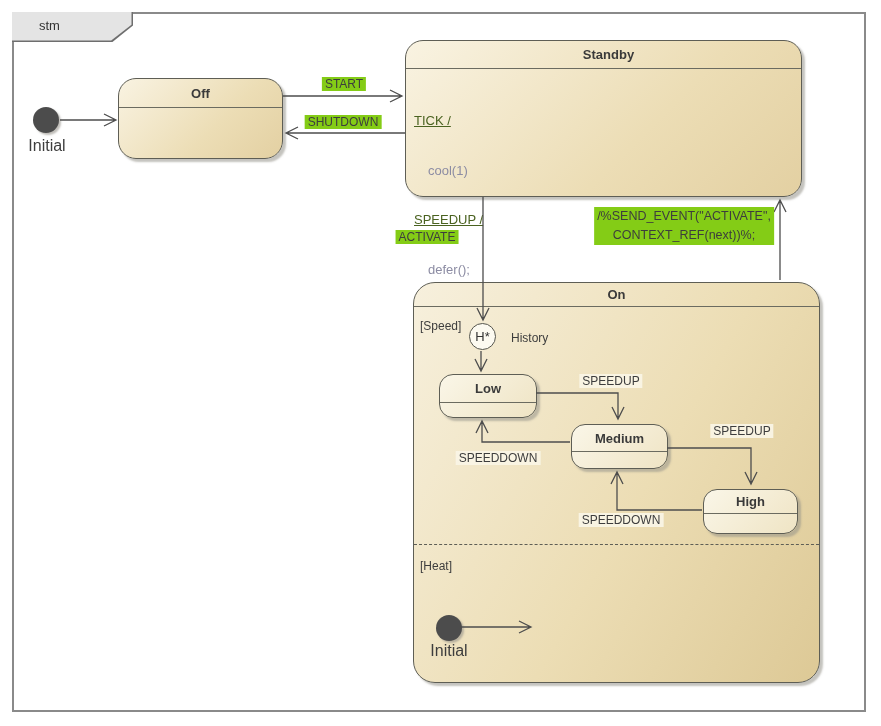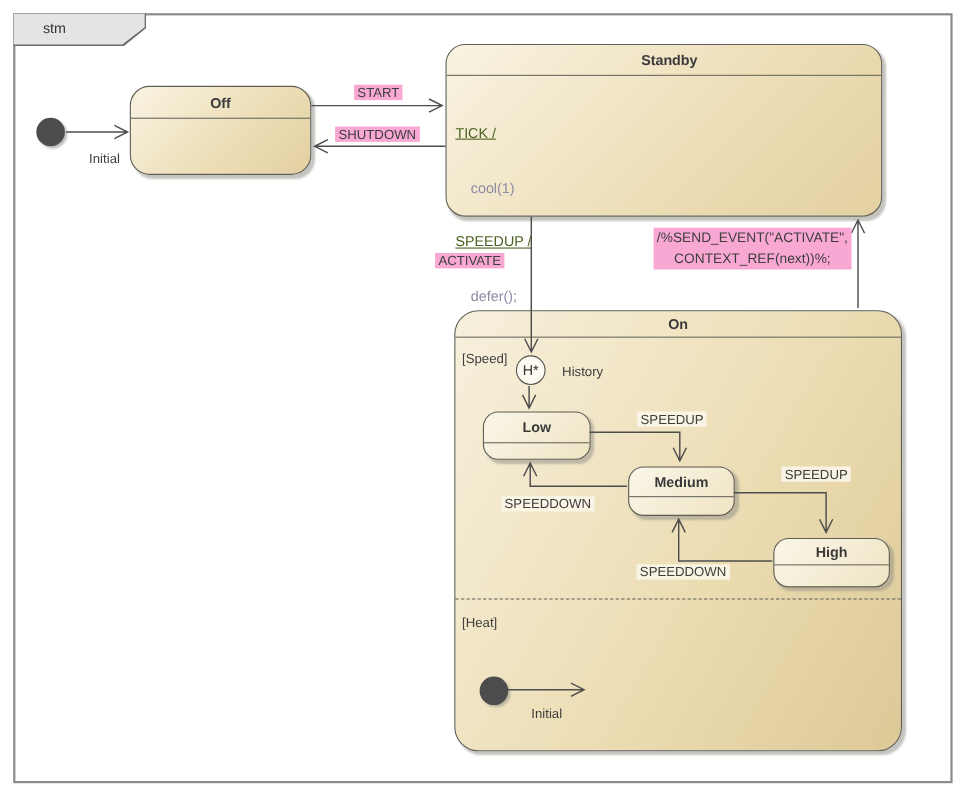--- a/index.html
+++ b/index.html
@@ -24,27 +24,27 @@
   .composite{background:linear-gradient(120deg,#f7f0dd 0%,#ecddb4 55%,#ddc996 100%);border-radius:22px;}
   .std-body{padding:11px 8px 0 8px;font-size:13px;line-height:16.5px;white-space:pre;}
   .trigger-line{color:#4a6220;text-decoration:underline;}
   .action-line{color:#8c8ca3;padding-left:14px;}
   .region{position:absolute;left:0;width:100%;box-sizing:border-box;}
   .region-divider{border-top:1.5px dashed #5e5e55;}
   .region-label{position:absolute;font-size:12px;color:#3d3d3d;z-index:6;}
   
   .initial-dot{position:absolute;width:26px;height:26px;border-radius:50%;background:#4c4c4c;
     box-shadow:2px 2px 2px rgba(148,145,136,.6);z-index:6;}
-  .pseudo-label{position:absolute;font-size:12px;color:#3d3d3d;transform:translateX(-50%);white-space:nowrap;z-index:6;margin-left:48px;}
+  .pseudo-label{position:absolute;font-size:16px;color:#3d3d3d;transform:translateX(-50%);white-space:nowrap;z-index:6;}
   .history-circle{position:absolute;width:27px;height:27px;border-radius:50%;background:#fcfaf1;
     border:1.5px solid #55554d;box-sizing:border-box;display:flex;align-items:center;justify-content:center;
     font-size:13px;color:#333;z-index:6;}
   
   #connectors{position:absolute;left:0;top:0;z-index:20;}
-  .tlabel{position:absolute;transform:translateX(-50%);font-size:12px;color:#3d3d3d;background:#f9a8d4;
+  .tlabel{position:absolute;transform:translateX(-50%);font-size:12px;color:#3d3d3d;background:#84cc16;
     padding:0 3px;white-space:nowrap;z-index:30;}
   .tlabel.on-bg{background:rgba(249,244,229,.95);}
   .tlabel.multiline{text-align:center;line-height:19px;font-size:12.5px;}
 </style>
 </head>
 <body>
 
 <div id="canvas">
 
   <div class="frame"></div>
@@ -83,21 +83,21 @@
       <span>H*</span>
     </div>
     <div class="region-label" style="left:97px;top:48px;">History</div>
 
     <div class="state state-light" style="left:25px;top:91px;width:98px;height:44px;">
       <div class="state-title" style="height:27px;">Low</div>
     </div>
     <div class="state state-light" style="left:157px;top:141px;width:97px;height:45px;">
       <div class="state-title" style="height:26px;">Medium</div>
     </div>
-    <div class="state state-light" style="left:289px;top:206px;width:106px;height:45px;">
+    <div class="state state-light" style="left:289px;top:206px;width:95px;height:45px;">
       <div class="state-title" style="height:23px;">High</div>
     </div>
 
     <div class="region region-divider" style="top:261px;height:140px;"></div>
     <div class="region-label" style="left:6px;top:276px;">[Heat]</div>
 
     <div class="initial-dot" style="left:22px;top:332px;"></div>
     <div class="pseudo-label" style="left:35px;top:359px;">Initial</div>
 
   </div>

